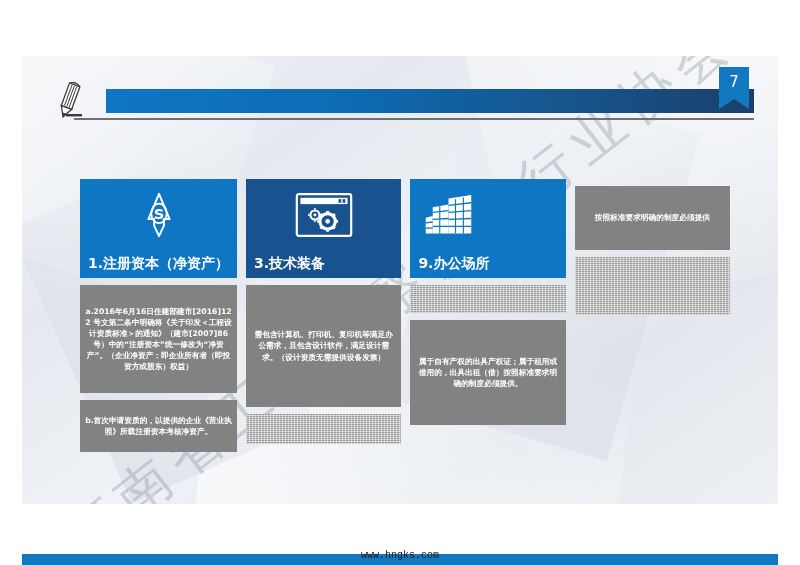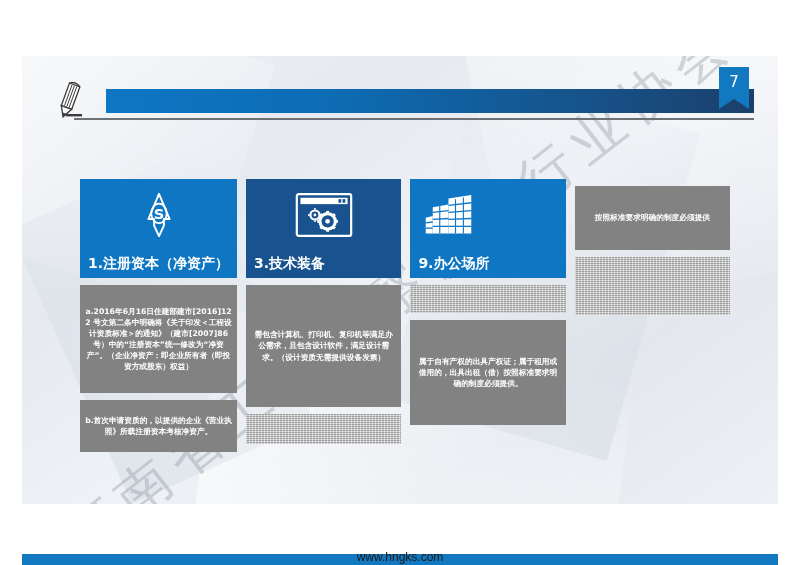--- a/index.html
+++ b/index.html
@@ -115,23 +115,23 @@
     background: #1278bf;
   }
 
   
   .footer {
     position: absolute;
     left: 0;
     top: 550px;
     width: 800px;
     text-align: center;
-    font-size: 12px;
+    font-size: 10px;
     color: #1a1a1a;
-    font-family: Liberation Sans, sans-serif;
+    font-family: Liberation Mono, monospace;
   }
 
   
   .columns {
     position: absolute;
     left: 58px;
     top: 123px;
     width: 650px;
     height: 290px;
     display: flex;

